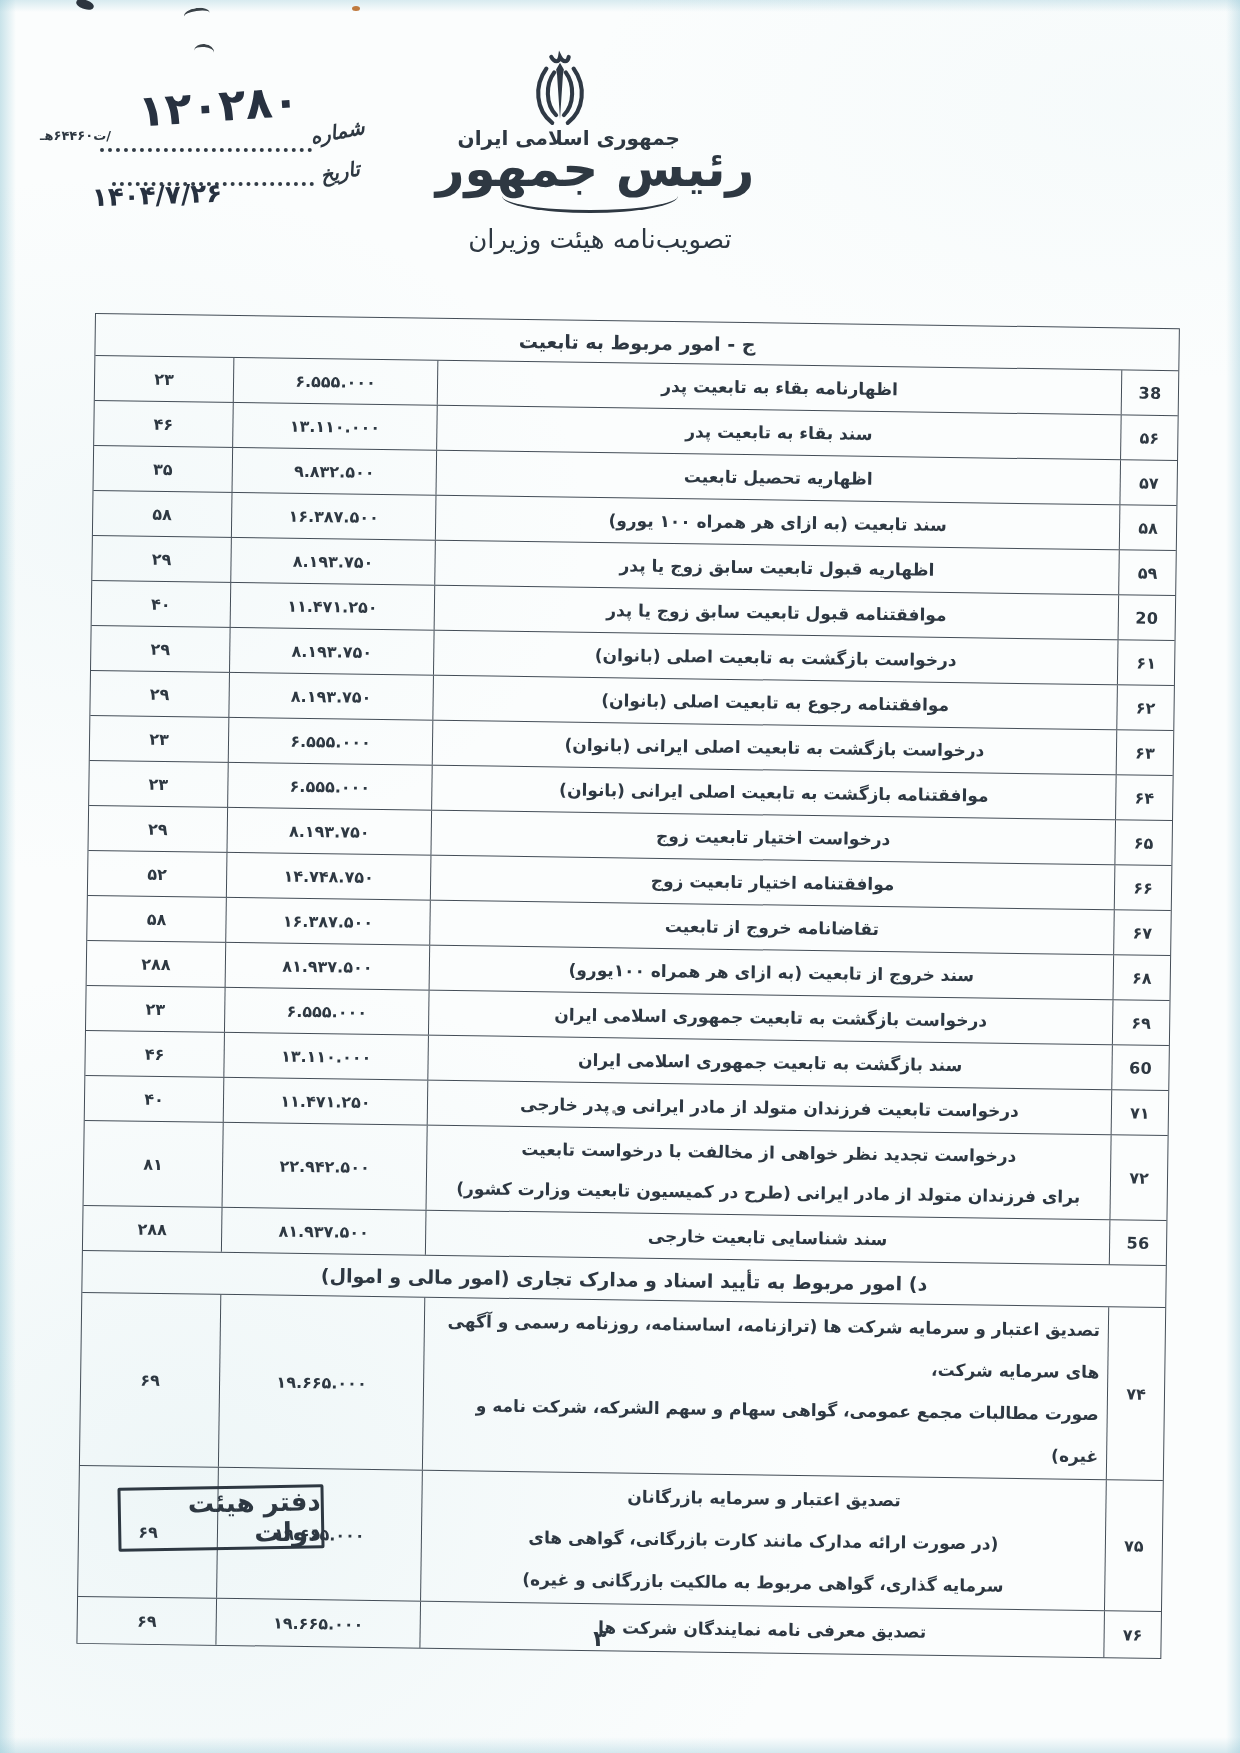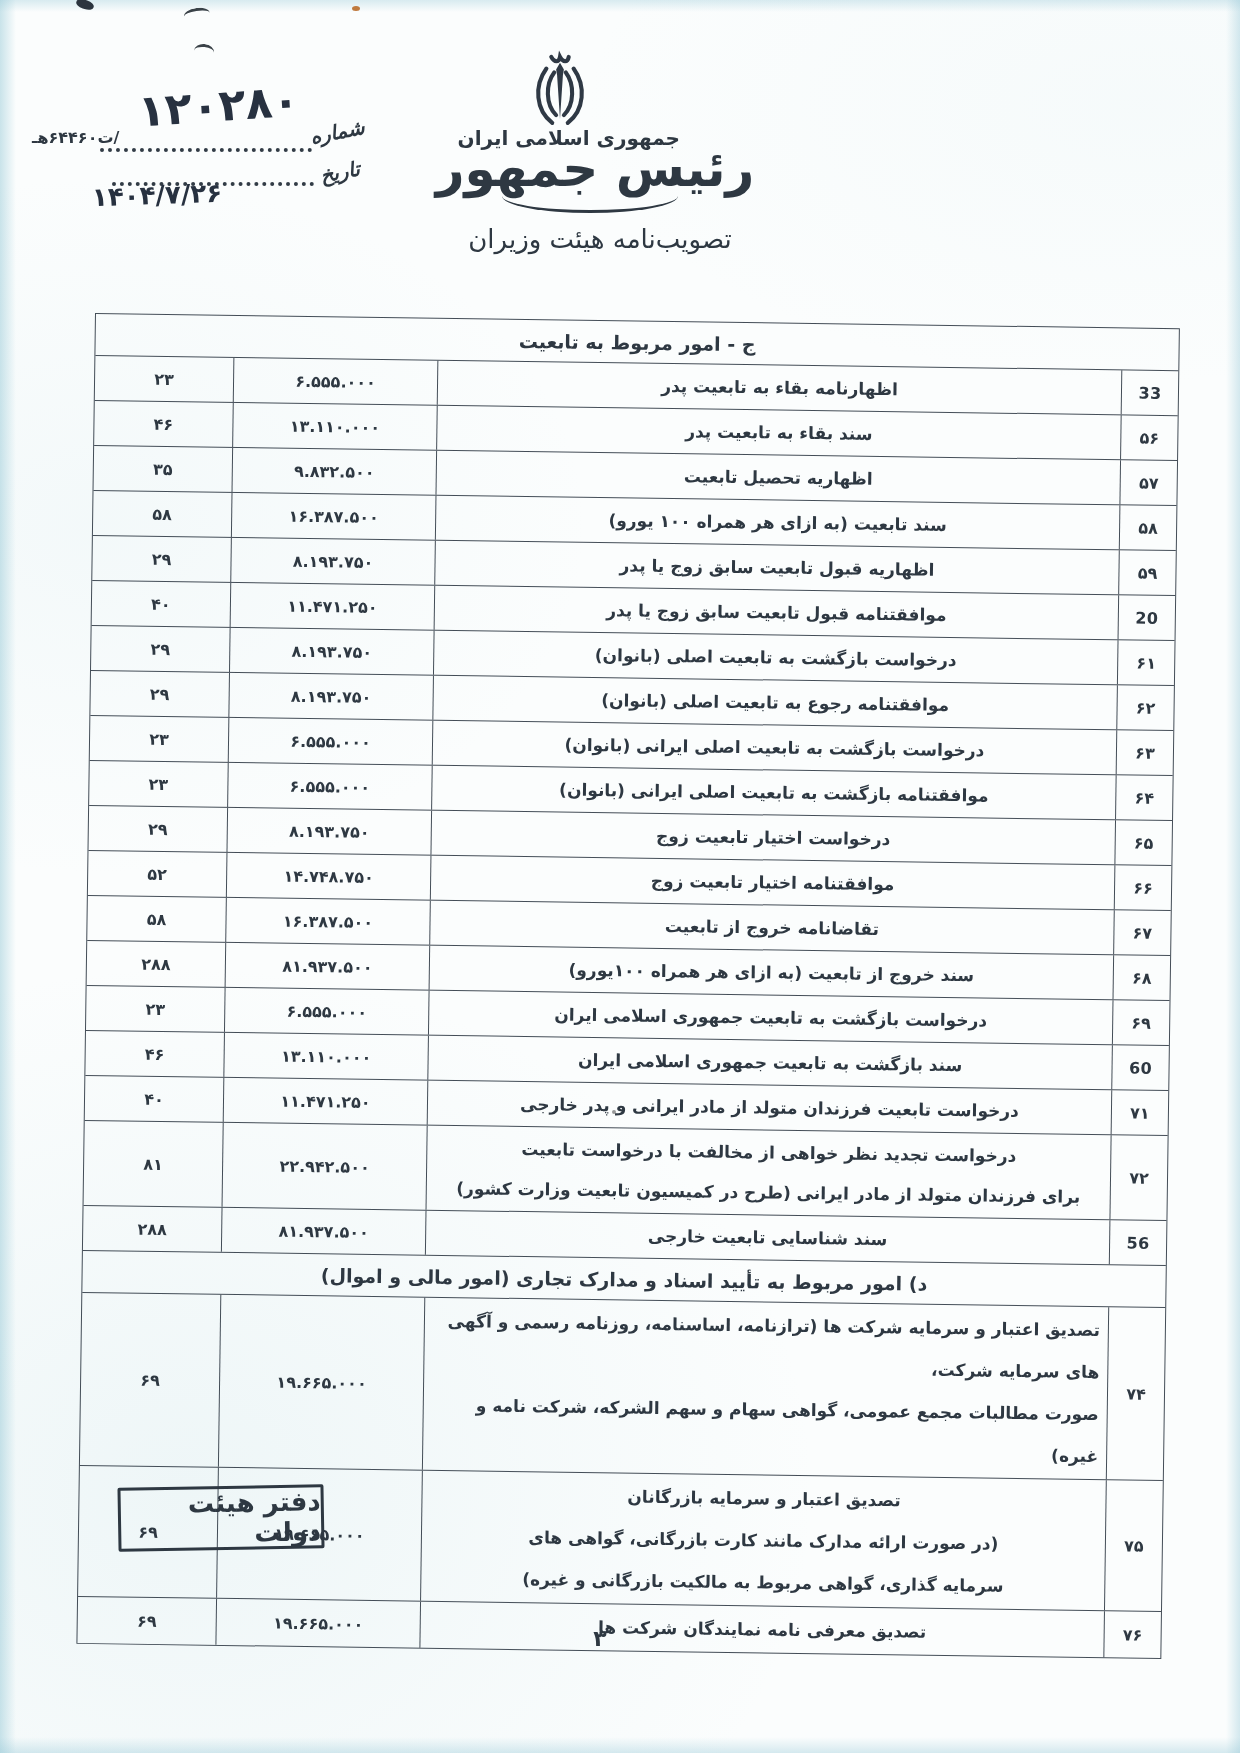--- a/index.html
+++ b/index.html
@@ -27,21 +27,21 @@
   .country{left:440px;top:126px;width:240px;text-align:right;font-size:20px;font-weight:bold;letter-spacing:.5px;}
   .office{left:425px;top:140px;width:340px;text-align:center;font-size:50px;font-weight:bold;letter-spacing:-1px;}
   .flourish{left:502px;top:196px;width:176px;height:14px;border-bottom:3.5px solid #2e3842;border-radius:50% / 0 0 100% 100%;}
   .doctype{left:420px;top:224px;width:360px;text-align:center;font-size:26px;font-weight:normal;}
   
   .hand{font-weight:bold;color:#273140;}
   .ref-number{left:138px;top:80px;font-size:44px;letter-spacing:5px;transform:rotate(-4deg);}
   .ref-num-label{left:310px;top:120px;font-size:20px;font-weight:bold;font-style:italic;transform:rotate(-11deg);}
   .dots{border-bottom:4px dotted #323c46;height:10px;}
   .dots1{left:100px;top:138px;width:212px;}
-  .ref-suffix{left:32px;top:128px;font-size:16px;font-weight:bold;}
+  .ref-suffix{left:40px;top:128px;font-size:13px;font-weight:bold;}
   .ref-date-label{left:320px;top:160px;font-size:20px;font-weight:bold;font-style:italic;transform:rotate(-11deg);}
   .dots2{left:112px;top:172px;width:202px;}
   .ref-date{left:92px;top:180px;font-size:26px;letter-spacing:1px;transform:rotate(-2deg);}
   
   .fee-table{
     left:95px;top:313px;width:1085px;box-sizing:border-box;
     border:1.6px solid rgba(42,52,64,.88);
     transform:rotate(.8deg);transform-origin:0 0;
     font-weight:bold;
   }
@@ -103,21 +103,21 @@
 <div class="abs ref-num-label">شماره</div>
 <div class="abs dots dots1"></div>
 <div class="abs ref-suffix">/ت۶۴۴۶۰هـ</div>
 <div class="abs ref-date-label">تاریخ</div>
 <div class="abs dots dots2"></div>
 <div class="abs hand ref-date">۱۴۰۴/۷/۲۶</div>
 
 <div class="abs fee-table">
     <div class="sec-header">ج - امور مربوط به تابعیت</div>
     <div class="trow">
-      <div class="cell no">33</div>
+      <div class="cell no">38</div>
       <div class="cell desc">
         <div>اظهارنامه بقاء به تابعیت پدر</div>
       </div>
       <div class="cell amount">۶.۵۵۵.۰۰۰</div>
       <div class="cell count">۲۳</div>
     </div>
     <div class="trow">
       <div class="cell no">۵۶</div>
       <div class="cell desc">
         <div>سند بقاء به تابعیت پدر</div>

